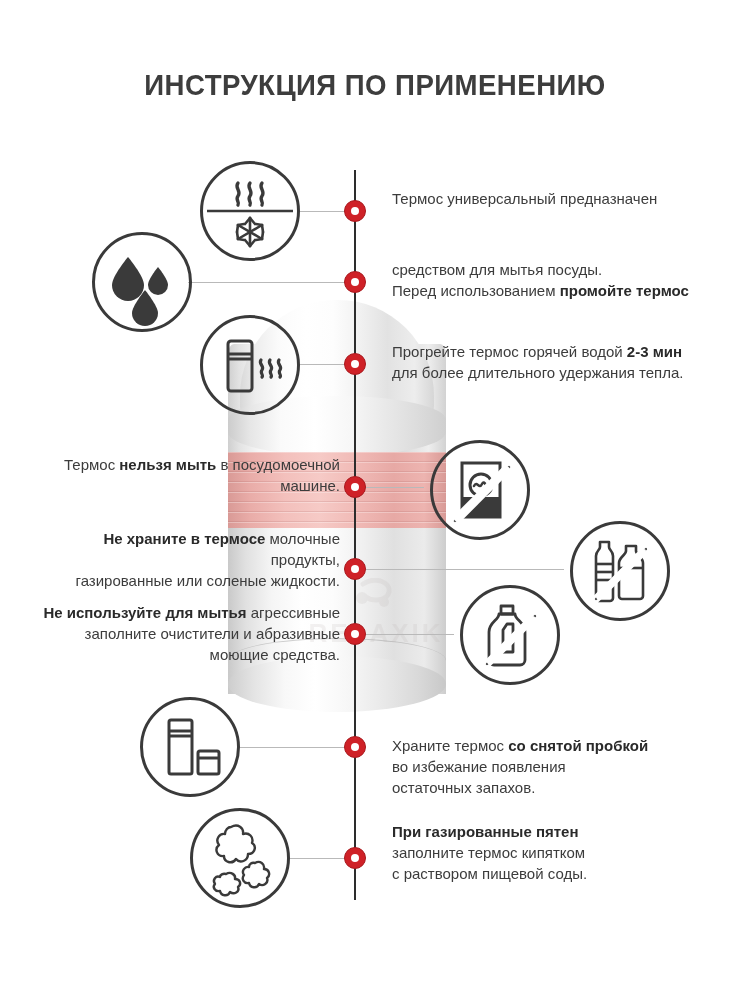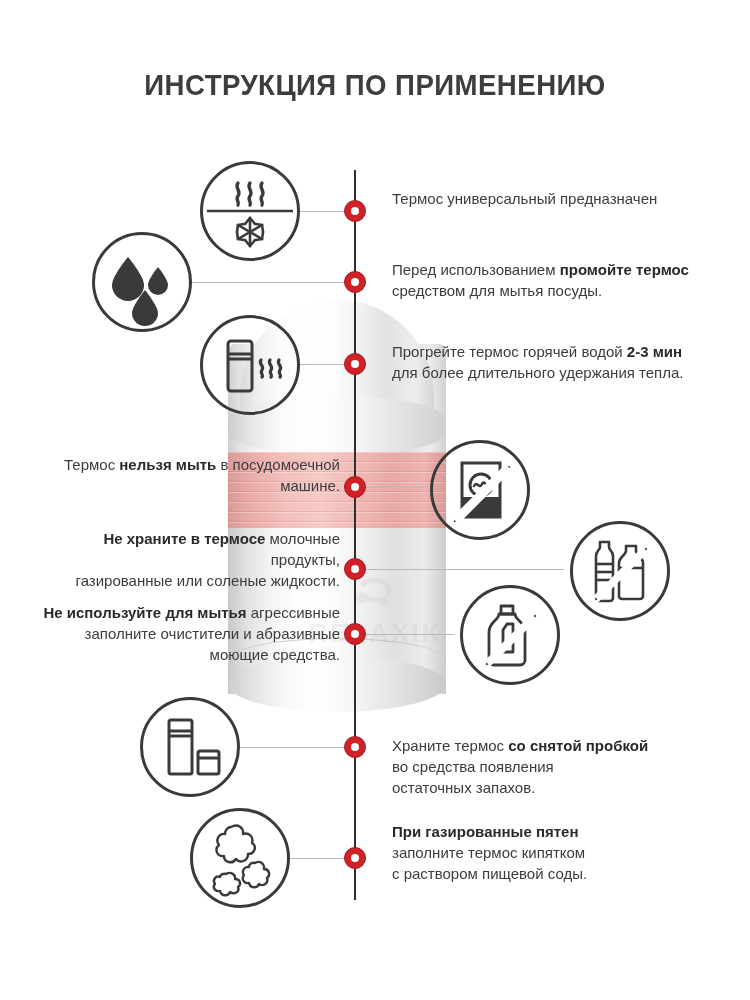--- a/index.html
+++ b/index.html
@@ -272,43 +272,43 @@
         <path d="M62 52 c5 -3 10 1 9 6 c5 0 7 6 3 9 c2 5 -4 9 -8 6 c-2 5 -9 4 -10 -1 c-5 1 -8 -4 -5 -8 c-3 -4 1 -9 5 -8 c0 -3 3 -5 6 -4 z"></path>
         <path d="M33 63 c5 -3 10 1 9 5 c5 0 7 5 3 8 c2 5 -4 8 -8 5 c-2 5 -9 4 -10 -1 c-5 1 -8 -4 -5 -7 c-3 -4 1 -9 5 -7 c0 -2 3 -4 6 -3 z"></path>
       </g>
     </svg>
   </div>
 
   <div class="txt" style="left:392px;top:188px;width:300px;">
       <div><span>Термос универсальный предназначен</span></div>
     </div>
   <div class="txt" style="left:392px;top:259px;width:305px;">
+      <div><span>средством для мытья посуды.</span></div>
       <div><span>Перед использованием </span><b>промойте термос</b></div>
-      <div><span>средством для мытья посуды.</span></div>
     </div>
   <div class="txt" style="left:392px;top:341px;width:310px;">
       <div><span>Прогрейте термос горячей водой </span><b>2-3 мин</b></div>
       <div><span>для более длительного удержания тепла.</span></div>
     </div>
   <div class="txt right" style="left:40px;top:454px;width:300px;">
       <div><span>Термос </span><b>нельзя мыть</b><span> в посудомоечной</span></div>
       <div><span>машине.</span></div>
     </div>
   <div class="txt right" style="left:36px;top:528px;width:304px;">
       <div><b>Не храните в термосе</b><span> молочные продукты,</span></div>
       <div><span>газированные или соленые жидкости.</span></div>
     </div>
   <div class="txt right" style="left:36px;top:602px;width:304px;">
       <div><b>Не используйте для мытья</b><span> агрессивные</span></div>
       <div><span>заполните очистители и абразивные</span></div>
       <div><span>моющие средства.</span></div>
     </div>
   <div class="txt" style="left:392px;top:735px;width:310px;">
       <div><span>Храните термос </span><b>со снятой пробкой</b></div>
-      <div><span>во средства появления</span></div>
+      <div><span>во избежание появления</span></div>
       <div><span>остаточных запахов.</span></div>
     </div>
   <div class="txt" style="left:392px;top:821px;width:310px;">
       <div><b>При газированные пятен</b></div>
       <div><span>заполните термос кипятком</span></div>
       <div><span>с раствором пищевой соды.</span></div>
     </div>
 
 </div>
 

